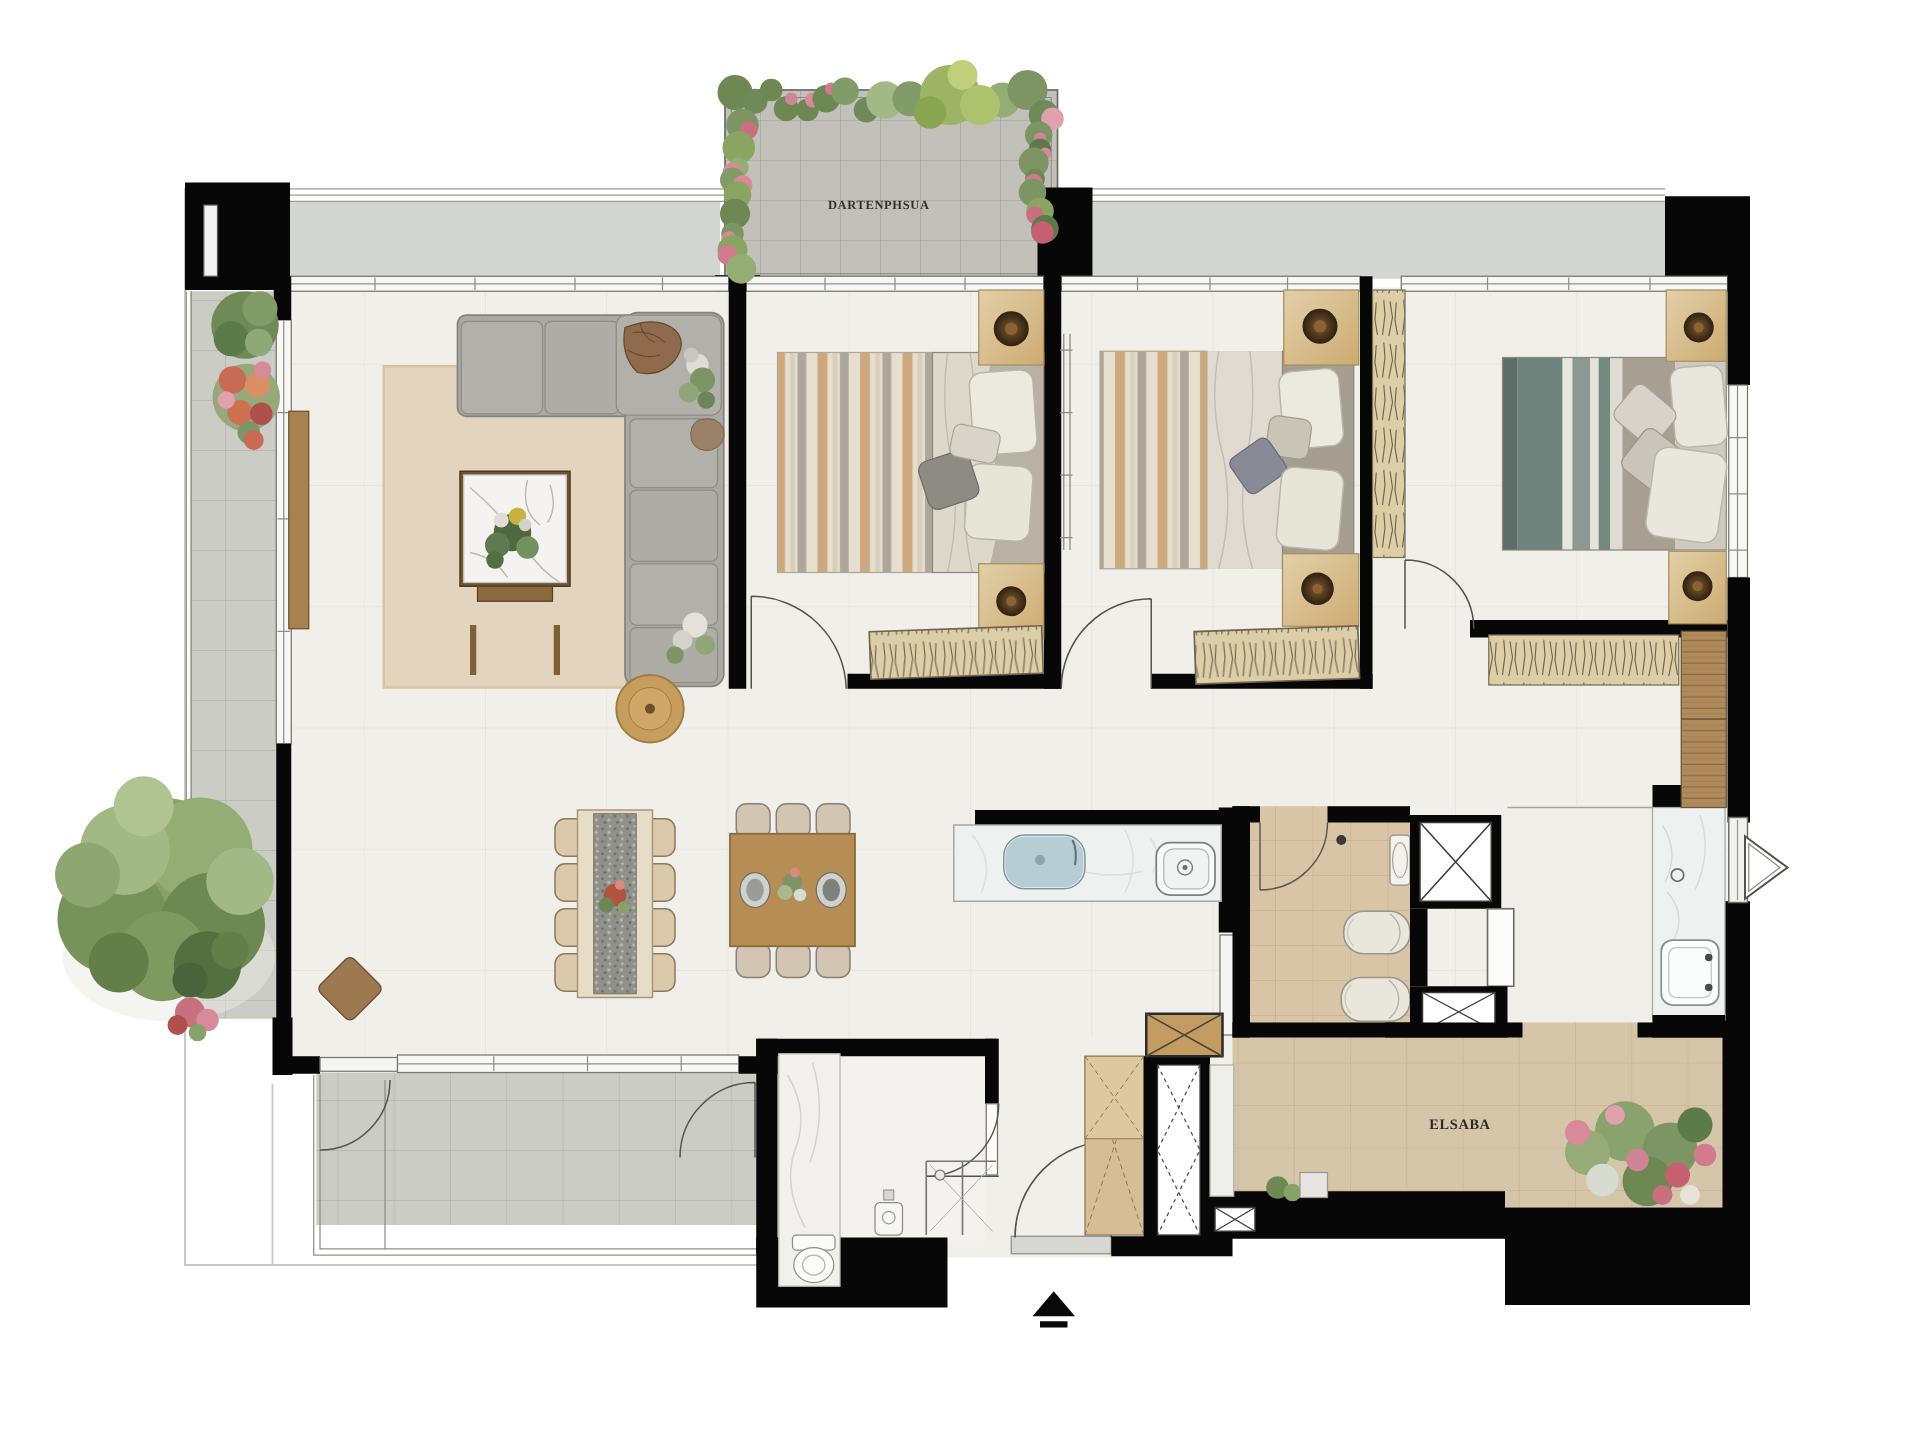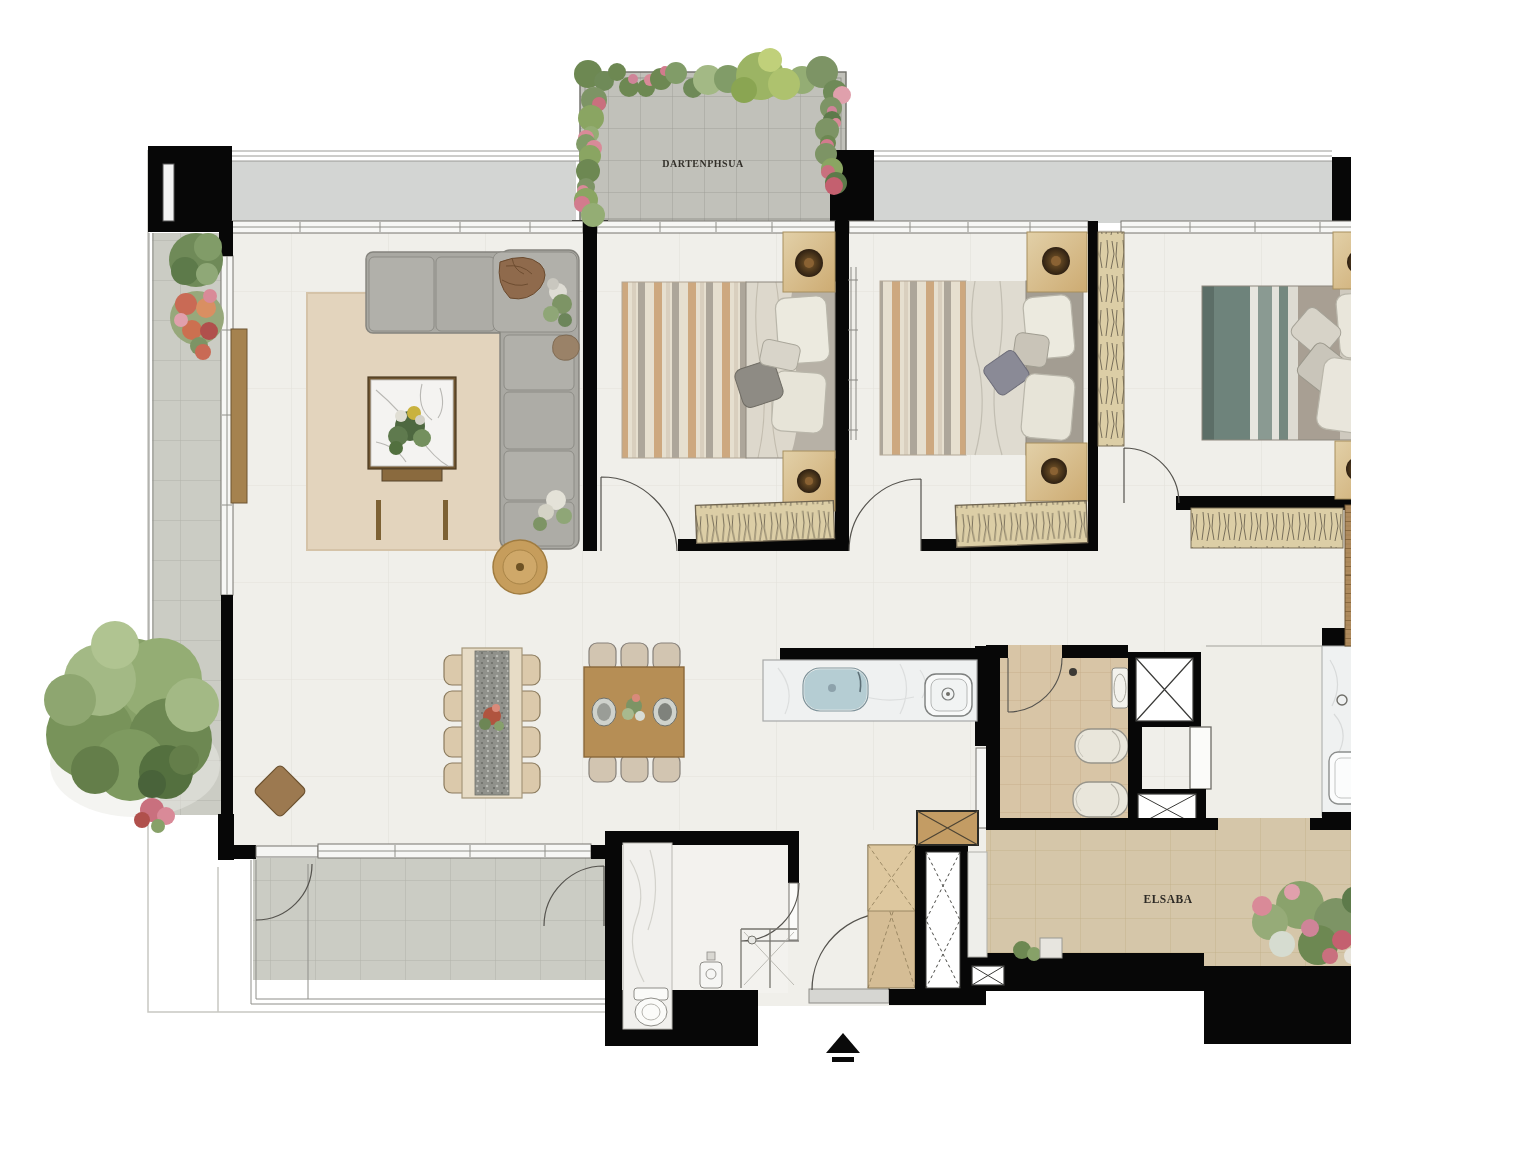--- a/index.html
+++ b/index.html
@@ -1,14 +1,14 @@
 <!DOCTYPE html>
 <html><head><meta charset="utf-8"><style>
 html,body{margin:0;padding:0;background:#ffffff;}
-#c{position:relative;width:1351px;height:1152px;background:#ffffff;overflow:hidden;font-family:"Liberation Sans",sans-serif;}
+#c{position:relative;width:1536px;height:1152px;background:#ffffff;overflow:hidden;font-family:"Liberation Sans",sans-serif;}
 svg{display:block;}
 </style></head><body>
 <div id="c">
 <svg width="1536" height="1152" viewBox="0 0 1536 1152">
 <defs>
 <pattern id="gtile" width="32" height="32" patternUnits="userSpaceOnUse">
  <rect width="32" height="32" fill="#c1c1ba"></rect>
  <path d="M0 0H32M0 0V32" stroke="#9d9d96" stroke-width="0.9" fill="none"></path>
 </pattern>
 <pattern id="btile" width="45" height="40" patternUnits="userSpaceOnUse">

